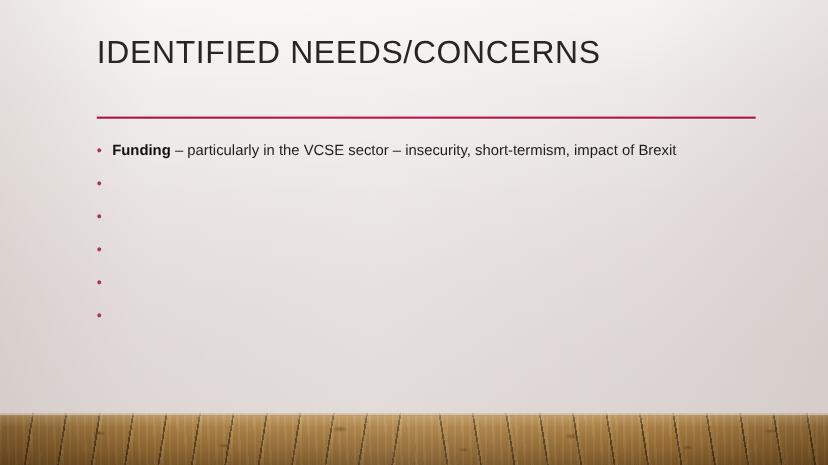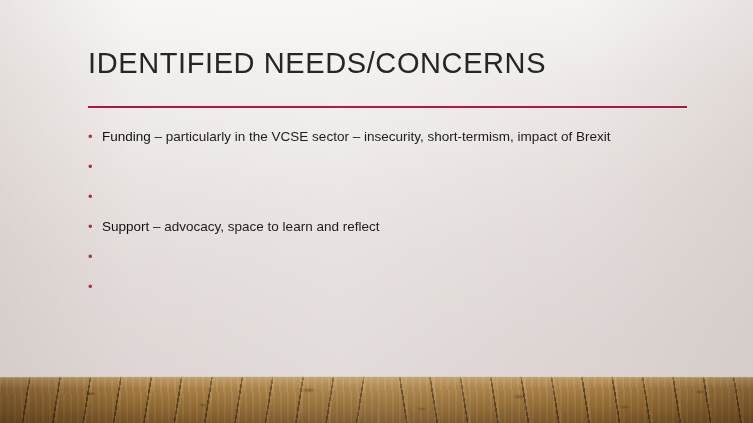--- a/index.html
+++ b/index.html
@@ -40,21 +40,21 @@
         rgba(255,255,255,0.22) 45%,
         rgba(255,255,255,0.05) 78%,
         rgba(202,191,187,0.26) 100%);
     pointer-events: none;
   }
 
   
   .title {
     position: absolute;
     left: 88px;
-    top: 45px;
+    top: 30px;
     width: 620px;
     font-size: 29px;
     line-height: 36px;
     font-weight: 300;
     letter-spacing: 0.6px;
     color: #262626;
     text-transform: uppercase;
     white-space: nowrap;
   }
 
@@ -98,21 +98,21 @@
     flex: 0 0 auto;
     width: 14px;
     font-size: 13px;
     color: #a8354f;
     line-height: 22px;
   }
   .bullet-text {
     flex: 0 1 auto;
   }
   .bullet-term {
-    font-weight: normal;
+    font-weight: bold;
     color: #111111;
   }
   .bullet-rest {
     font-weight: normal;
   }
 
   
   .floor {
     position: absolute;
     left: 0;
@@ -200,21 +200,20 @@
     <div class="bullet-row">
       <span class="bullet-mark">•</span>
     </div>
 
     <div class="bullet-row">
       <span class="bullet-mark">•</span>
     </div>
 
     <div class="bullet-row">
       <span class="bullet-mark">•</span>
-      <span class="bullet-text"><span class="bullet-term">Support</span><span class="bullet-rest"> – advocacy, space to learn and reflect</span></span>
     </div>
 
     <div class="bullet-row">
       <span class="bullet-mark">•</span>
     </div>
 
     <div class="bullet-row">
       <span class="bullet-mark">•</span>
     </div>
 

